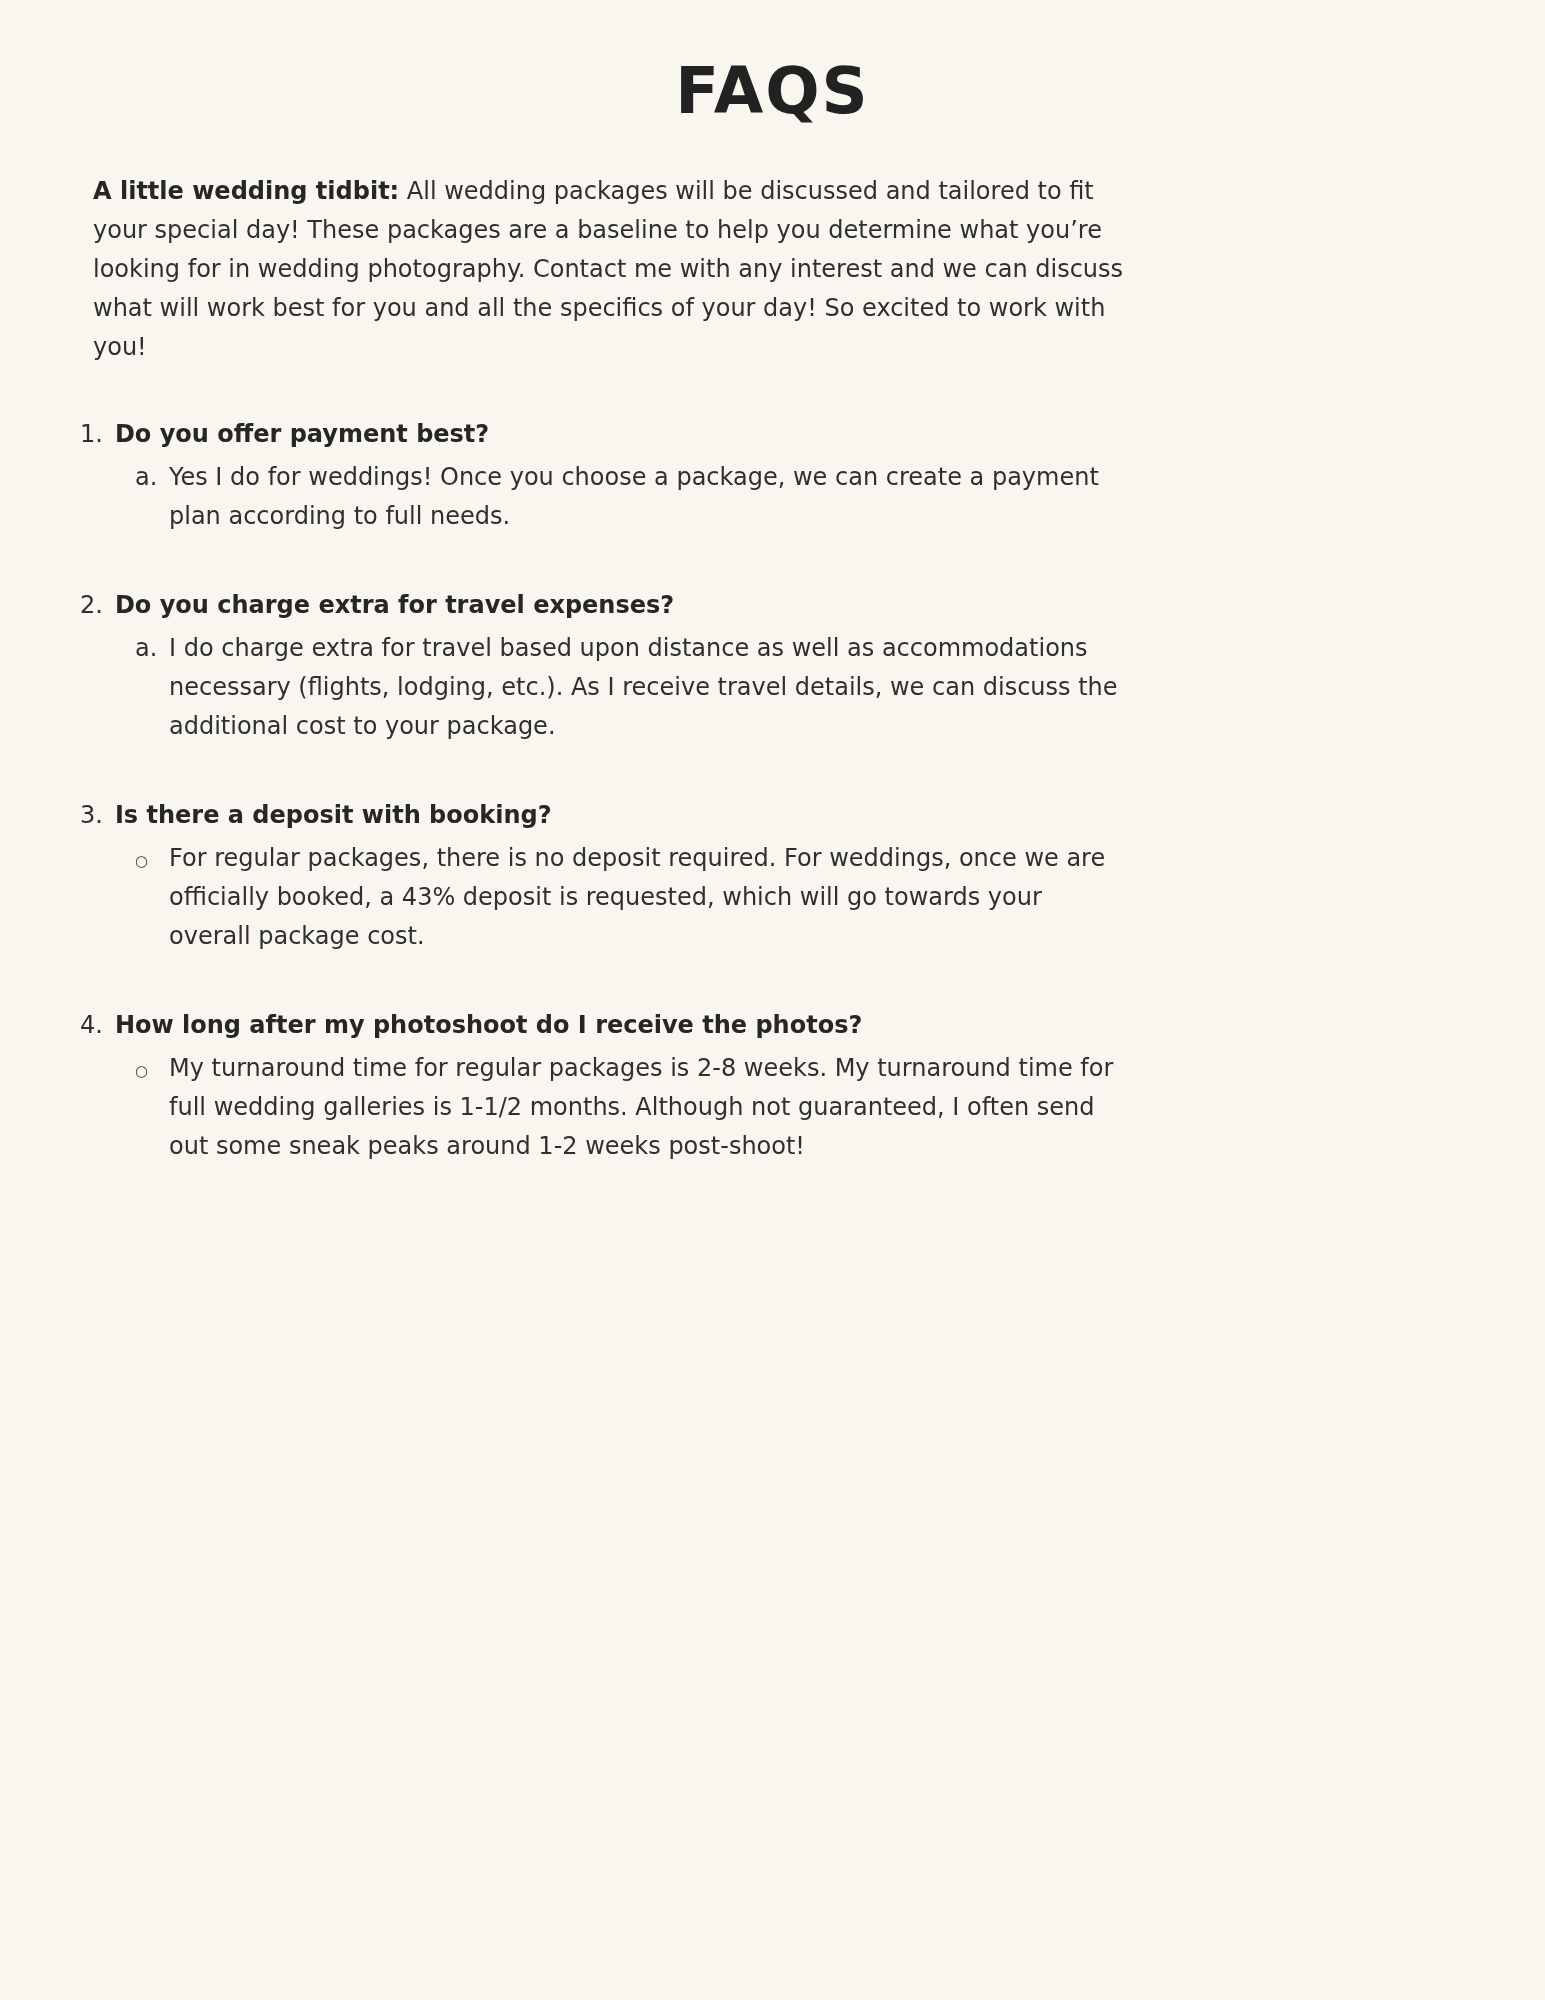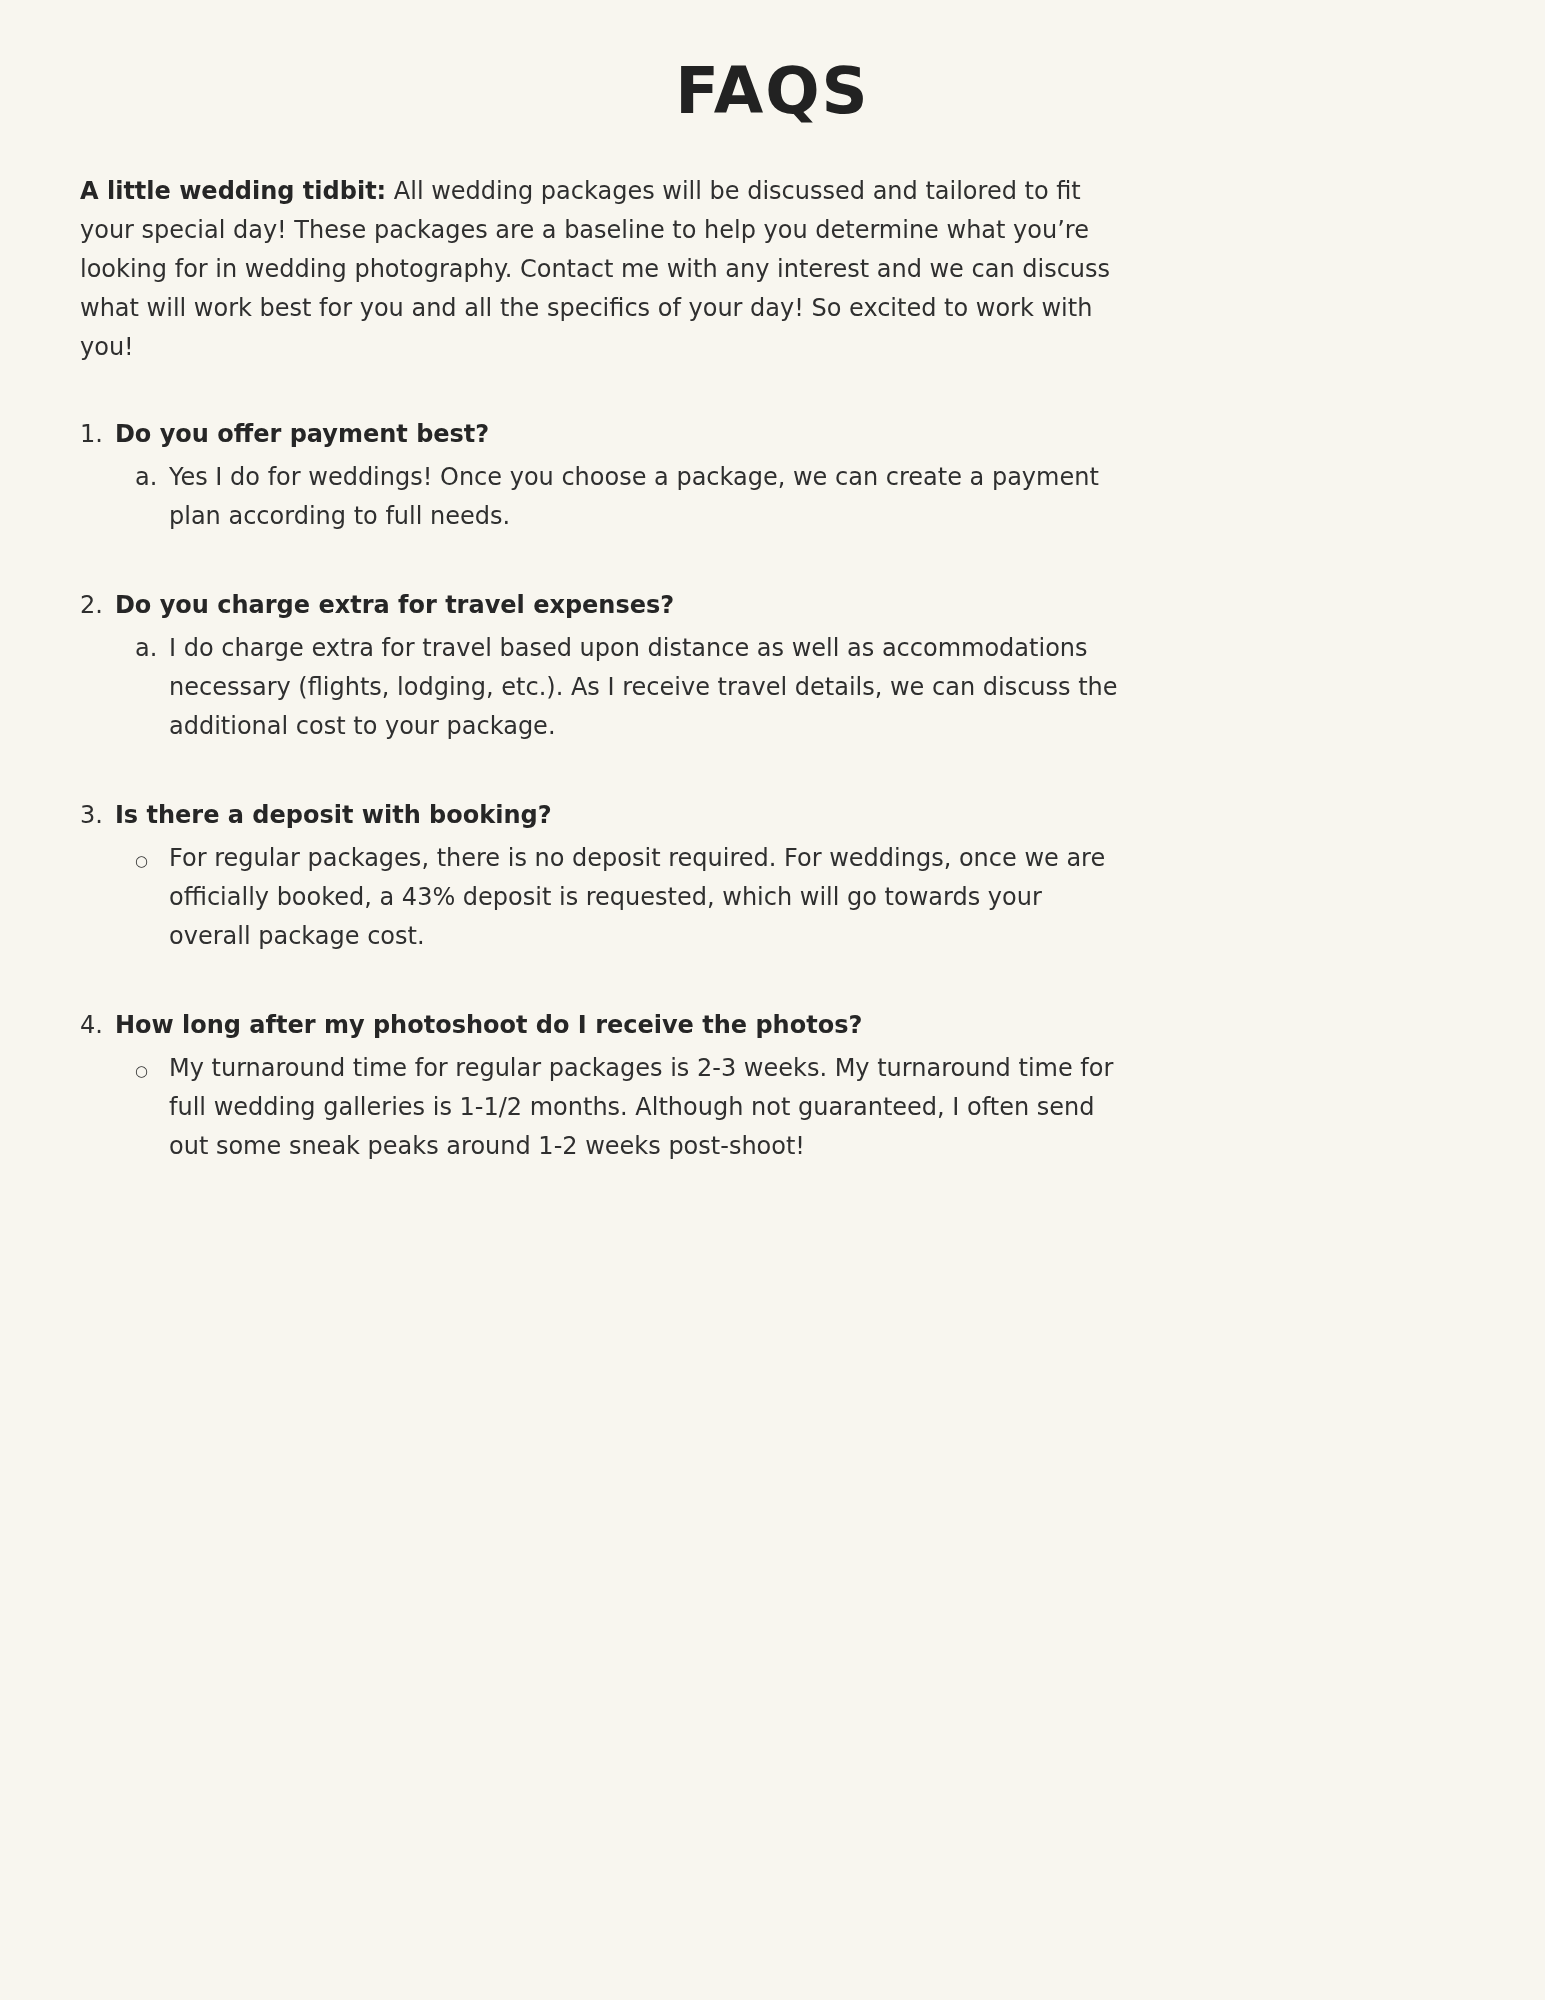--- a/index.html
+++ b/index.html
@@ -24,21 +24,21 @@
     margin: 0 0 46px 0;
     line-height: 1.1;
     text-align: center;
   }
   .content {
     width: 1045px;
     font-size: 24px;
     line-height: 39px;
   }
   .intro {
-    margin: 0 0 48px 0;
+    margin: 0 0 48px 13px;
   }
   .intro strong {
     font-weight: 700;
     color: #262626;
   }
   .faq-item {
     margin-top: 50px;
   }
   .faq-item:first-of-type {
     margin-top: 0;
@@ -118,18 +118,18 @@
       </div>
     </div>
 
     <div class="faq-item" data-name="faq-item">
       <div class="question" data-name="faq-question">
         <span class="q-num" data-name="faq-number">4.</span>
         <span class="q-text" data-name="faq-question-text">How long after my photoshoot do I receive the photos?</span>
       </div>
       <div class="answer" data-name="faq-answer">
         <span data-name="answer-marker" class="circle-marker">○</span>
-        <span class="a-text" data-name="answer-text">My turnaround time for regular packages is 2-3 weeks. My turnaround time for full wedding galleries is 1-1/2 months. Although not guaranteed, I often send out some sneak peaks around 1-2 weeks post-shoot!</span>
+        <span class="a-text" data-name="answer-text">My turnaround time for regular packages is 2-8 weeks. My turnaround time for full wedding galleries is 1-1/2 months. Although not guaranteed, I often send out some sneak peaks around 1-2 weeks post-shoot!</span>
       </div>
     </div>
 
   </div>
 </div>
 
 </body></html>

